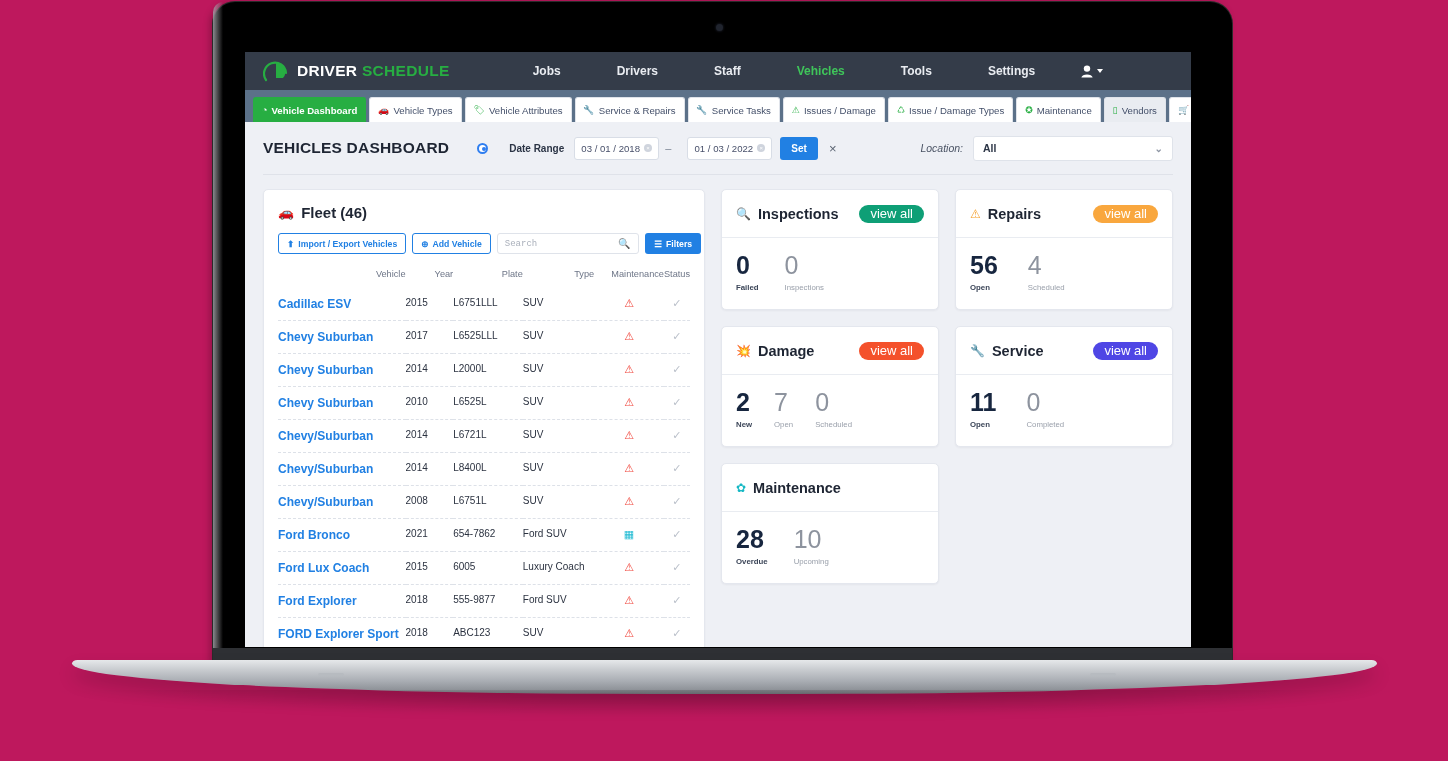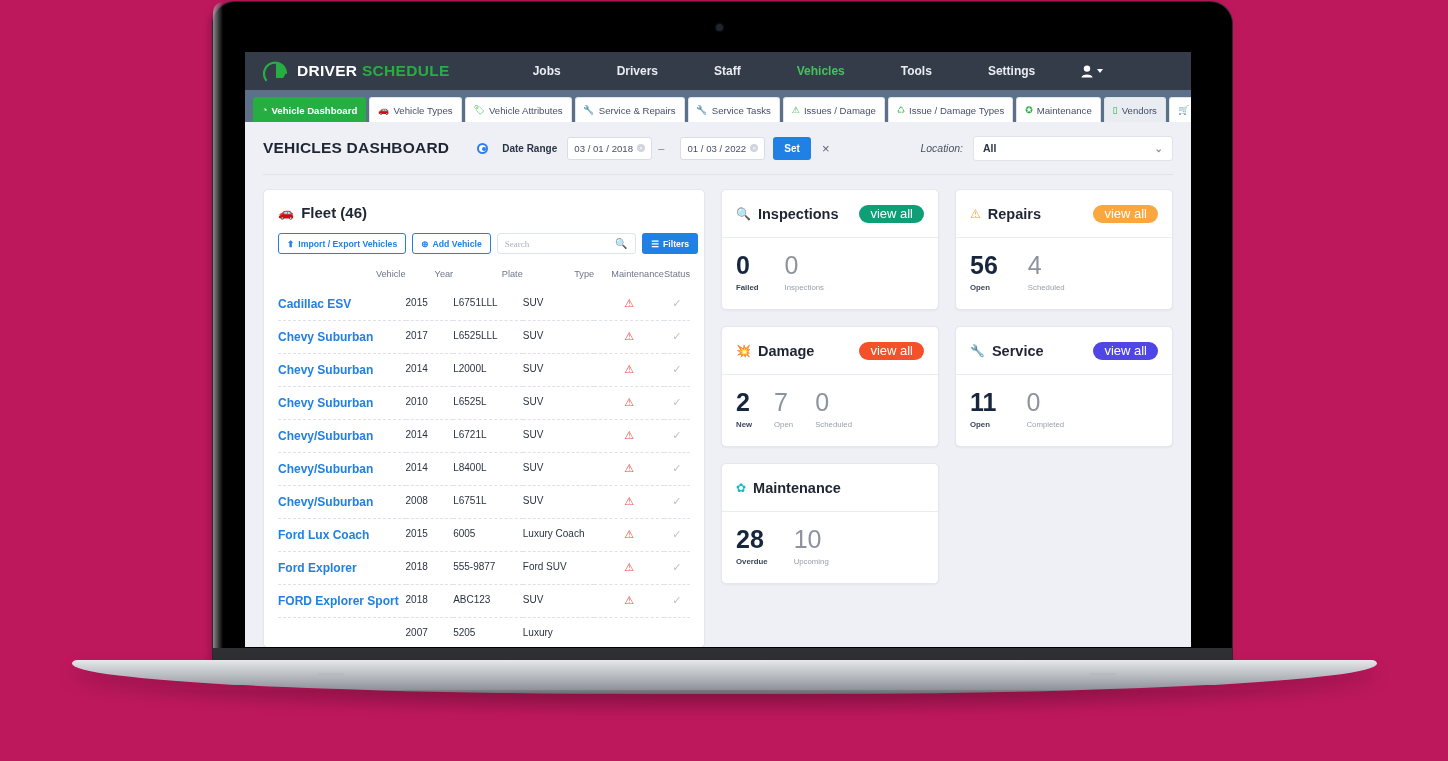--- a/index.html
+++ b/index.html
@@ -91,21 +91,21 @@
   }
   .tab.active { background:#27ae42; color:#fff; font-weight:bold; border-color:#27ae42; }
   .tab.hover  { background:#e9ecf1; }
   .tab .ti { font-size:9px; line-height:1; color:#27ae42; }
   .tab.active .ti { color:#fff; }
 
   
   .page { padding:0 18px; }
   .page-head { display:flex; align-items:center; height:52px; gap:0; }
   .page-title { font-size:15.5px; font-weight:bold; color:#1e2533; letter-spacing:.2px; }
-  .dr-label { display:flex; align-items:center; gap:14px; margin-left:28px; font-size:10px; font-weight:bold; color:#2b3445; }
+  .dr-label { display:flex; align-items:center; gap:21px; margin-left:28px; font-size:10px; font-weight:bold; color:#2b3445; }
   .radio { width:11px;height:11px;border-radius:50%;border:2px solid #2f7ef0; background:#fff; position:relative;}
   .radio::after{content:"";position:absolute;left:2.5px;top:2.5px;width:4px;height:4px;border-radius:50%;background:#2f7ef0;}
   .dateinput {
     margin-left:10px; width:85px; height:23px; background:#fff; border:1px solid #d8dde6;
     border-radius:3px; display:flex; align-items:center; justify-content:center; gap:4px;
     font-size:9.6px; color:#48506a; cursor:text;
   }
   .dot-clear{ width:8px;height:8px;border-radius:50%;background:#cfd4dd; flex:none;
     display:flex;align-items:center;justify-content:center;color:#fff;font-size:6px;line-height:1;}
   .dash { margin:0 6px; color:#7b8494; font-size:11px; }
@@ -137,21 +137,21 @@
     height:21px; padding:0 8px; border:1px solid #2180e3; border-radius:3px; background:#fff;
     color:#2180e3; font-size:8.7px; font-weight:bold; display:flex; align-items:center; gap:4px;
     cursor:pointer; white-space:nowrap; font-family:inherit;
   }
   .searchbox {
     flex:1; height:21px; border:1px solid #dfe3ea; border-radius:3px; background:#fff;
     display:flex; align-items:center; padding:0 7px;
   }
   .searchbox input {
     flex:1; border:none; outline:none; font-size:9px; color:#333; background:transparent;
-    font-family:Liberation Serif, serif;
+    font-family:Liberation Mono, monospace;
   }
   .searchbox input::placeholder { color:#aab0bb; }
   .searchbox .mag { color:#5a6374; font-size:10px; }
   .btn-filters {
     height:21px; padding:0 9px; background:#2180e3; border:none; border-radius:3px; color:#fff;
     font-size:8.7px; font-weight:bold; display:flex; align-items:center; gap:4px; cursor:pointer;
     font-family:inherit;
   }
 
   table.fleet-tbl { width:100%; border-collapse:collapse; margin-top:15px; }
@@ -396,20 +396,28 @@
                 </tr>
                 <tr>
                   <td class="c-veh veh"><a>Chevy/Suburban</a></td>
                   <td class="c-yr">2008</td>
                   <td class="c-pl">L6751L</td>
                   <td class="c-ty">SUV</td>
                   <td class="c-mt"><span class="warn">⚠</span></td>
                   <td class="c-st"><span class="ok">✓</span></td>
                 </tr>
                 <tr>
+                  <td class="c-veh veh"><a>Ford Bronco</a></td>
+                  <td class="c-yr">2021</td>
+                  <td class="c-pl">654-7862</td>
+                  <td class="c-ty">Ford SUV</td>
+                  <td class="c-mt"><span class="cal">▦</span></td>
+                  <td class="c-st"><span class="ok">✓</span></td>
+                </tr>
+                <tr>
                   <td class="c-veh veh"><a>Ford Lux Coach</a></td>
                   <td class="c-yr">2015</td>
                   <td class="c-pl">6005</td>
                   <td class="c-ty">Luxury Coach</td>
                   <td class="c-mt"><span class="warn">⚠</span></td>
                   <td class="c-st"><span class="ok">✓</span></td>
                 </tr>
                 <tr>
                   <td class="c-veh veh"><a>Ford Explorer</a></td>
                   <td class="c-yr">2018</td>

